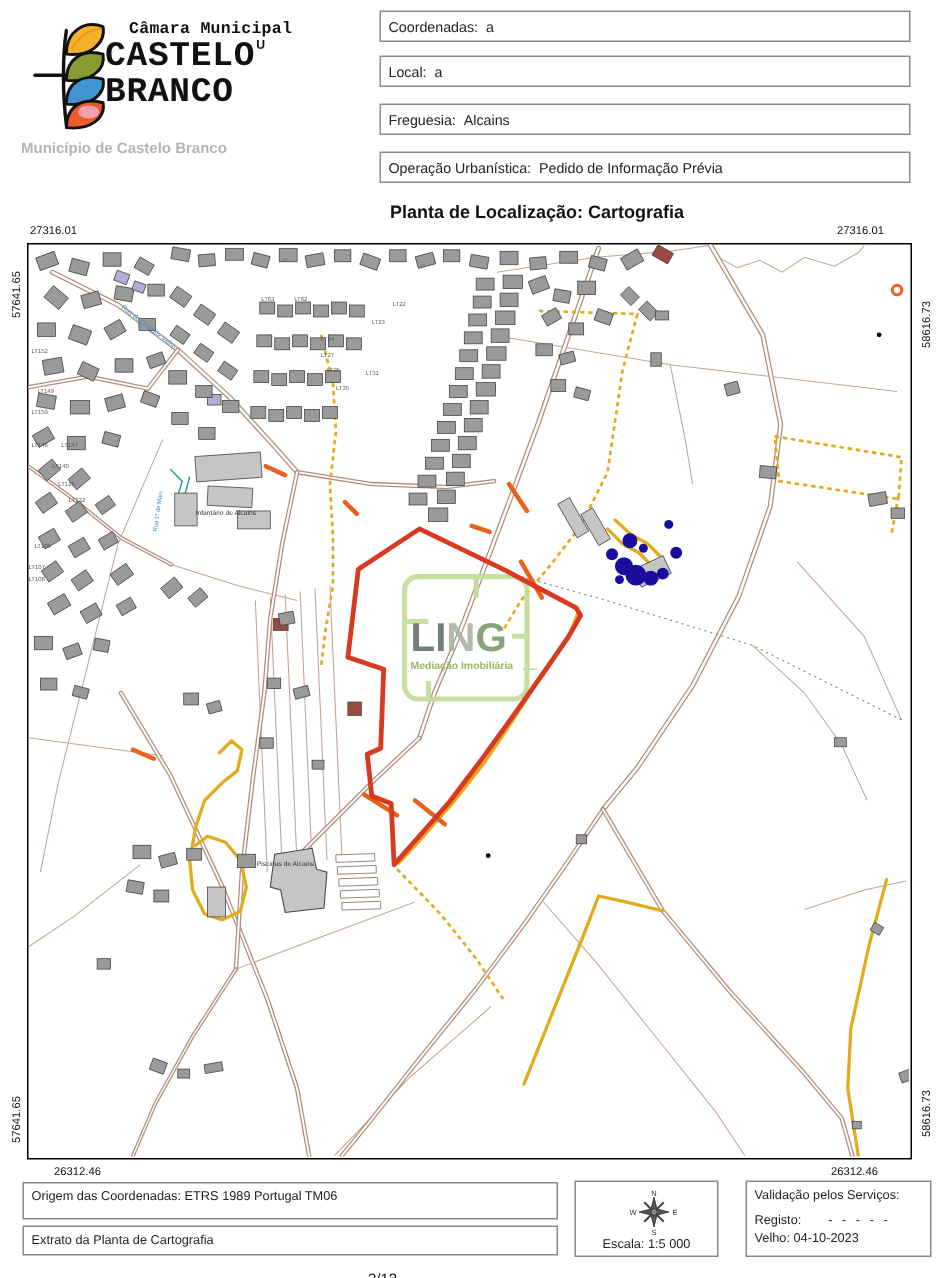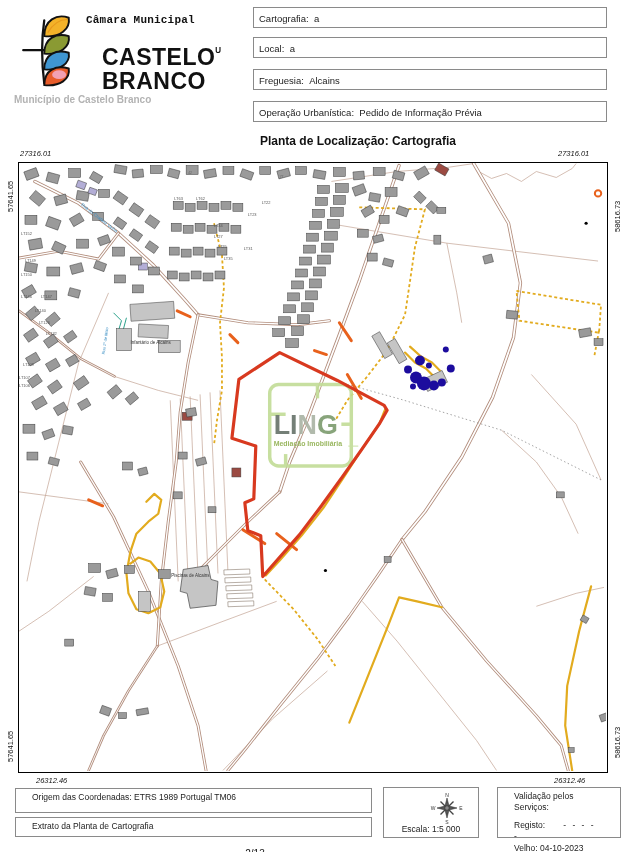--- a/index.html
+++ b/index.html
@@ -2,38 +2,38 @@
 <html><head>
 <meta charset="utf-8">
 <style>
   html,body{margin:0;padding:0;background:#fff;}
   body{width:626px;height:852px;position:relative;font-family:"Liberation Sans",sans-serif;color:#222;overflow:hidden;}
   .abs{position:absolute;}
   
   #logo-block{left:14px;top:6px;width:240px;height:100px;}
   #logo-svg{position:absolute;left:4px;top:2px;}
   .cm-small{position:absolute;left:72px;top:8px;font-size:11px;font-weight:bold;color:#111;letter-spacing:.2px;font-family:Liberation Mono, monospace;}
-  .cm-big{position:absolute;left:88px;font-size:23px;font-weight:bold;color:#111;letter-spacing:.5px;line-height:1;font-family:Liberation Sans, sans-serif;margin-top:20px;}
+  .cm-big{position:absolute;left:56px;font-size:23px;font-weight:bold;color:#111;letter-spacing:.5px;line-height:1;font-family:Liberation Mono, monospace;}
   #cm1{top:20px;} #cm2{top:44px;}
   .cm-shield{font-size:12px;vertical-align:top;}
   #muni-line{position:absolute;left:0px;top:88px;font-size:10px;color:#b3b3b3;font-weight:bold;}
   
   .field{position:absolute;left:253px;width:354px;height:21px;border:1px solid #8a8a8a;background:#fff;font-size:9.5px;line-height:21px;padding-left:5px;box-sizing:border-box;color:#222;}
   
   #map-title{left:0;top:134px;width:716px;text-align:center;font-size:12px;font-weight:bold;color:#111;}
   
   #map-frame{left:18px;top:162px;width:590px;height:611px;border:1.6px solid #000;box-sizing:border-box;background:#fff;}
-  .coord{position:absolute;font-size:7.5px;color:#111;font-style:italic;}
+  .coord{position:absolute;font-size:7.5px;color:#111;}
   #c-tl{left:20px;top:149px;} #c-tr{left:558px;top:149px;}
   #c-bl{left:36px;top:776px;} #c-br{left:554px;top:776px;}
   .coord-v{position:absolute;font-size:7.5px;color:#111;transform:rotate(-90deg);transform-origin:left top;}
   #c-lt{left:6px;top:212px;} #c-lb{left:6px;top:762px;}
   #c-rt{left:613px;top:232px;} #c-rb{left:613px;top:758px;}
   
-  .fbox{position:absolute;border:1px solid #8a8a8a;background:#fff;font-size:8.5px;color:#222;box-sizing:border-box;padding:3px 16px;line-height:1.35;}
+  .fbox{position:absolute;border:1px solid #8a8a8a;background:#fff;font-size:8.5px;color:#222;box-sizing:border-box;padding:3px 5px;line-height:1.35;}
   #fbox-coords{left:15px;top:788px;width:357px;height:25px;}
   #fbox-extract{left:15px;top:817px;width:357px;height:20px;}
   #fbox-compass{left:383px;top:787px;width:96px;height:51px;text-align:center;}
   #fbox-valid{left:497px;top:787px;width:124px;height:51px;}
   #escala{position:absolute;left:0;right:0;bottom:2px;font-size:8.5px;}
   #page-num{left:0px;top:848px;width:510px;text-align:center;font-size:10px;color:#111;}
   .vline{display:block;}
   #valid-registo .dash{letter-spacing:2px;margin-left:18px;}
 </style>
 </head>
@@ -53,21 +53,21 @@
       <path d="M30,84 C30,66 44,61 58,65 C60,77 48,86 30,84 Z" fill="#e85c2a"></path>
       <ellipse cx="47" cy="72" rx="8" ry="5" fill="#f2a0b2" stroke="none"></ellipse>
     </g>
   </svg>
   <div class="cm-small">Câmara Municipal</div>
   <div class="cm-big" id="cm1"><span>CASTELO</span><span class="cm-shield">ᵁ</span></div>
   <div class="cm-big" id="cm2">BRANCO</div>
   <div id="muni-line">Município de Castelo Branco</div>
 </div>
 
-<div class="field" style="top:7px"><span>Cartografia:</span>&nbsp;&nbsp;<span>a</span></div>
+<div class="field" style="top:7px"><span>Coordenadas:</span>&nbsp;&nbsp;<span>a</span></div>
 <div class="field" style="top:37px"><span>Local:</span>&nbsp;&nbsp;<span>a</span></div>
 <div class="field" style="top:69px"><span>Freguesia:</span>&nbsp;&nbsp;<span>Alcains</span></div>
 <div class="field" style="top:101px"><span>Operação Urbanística:</span>&nbsp;&nbsp;<span>Pedido de Informação Prévia</span></div>
 
 <div class="abs" id="map-title">Planta de Localização: Cartografia</div>
 
 <div class="abs coord" id="c-tl">27316.01</div>
 <div class="abs coord" id="c-tr">27316.01</div>
 <div class="abs coord" id="c-bl">26312.46</div>
 <div class="abs coord" id="c-br">26312.46</div>

